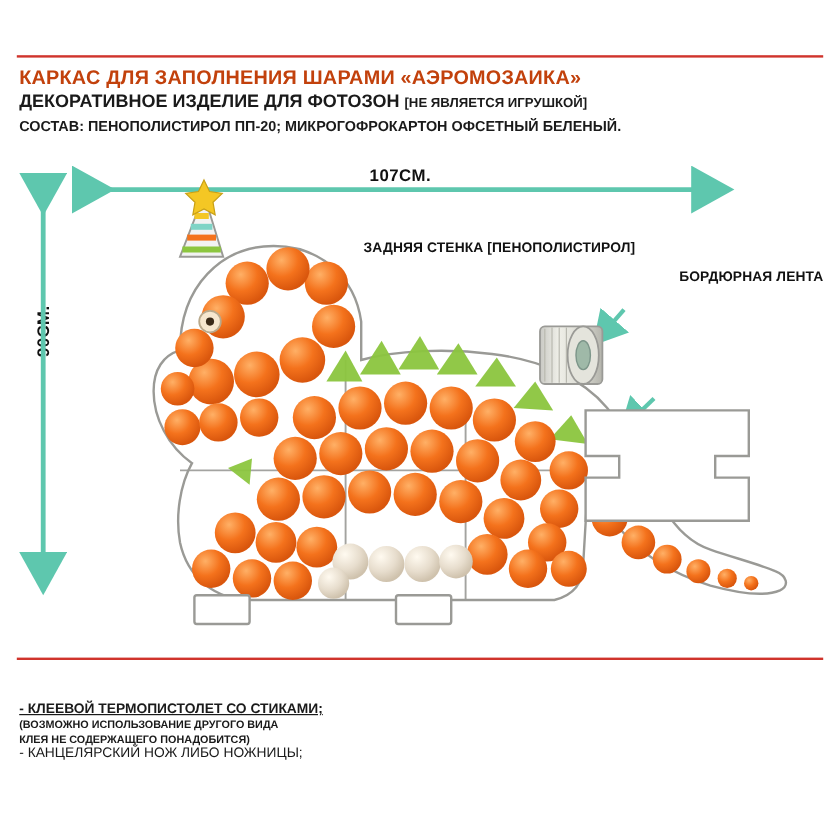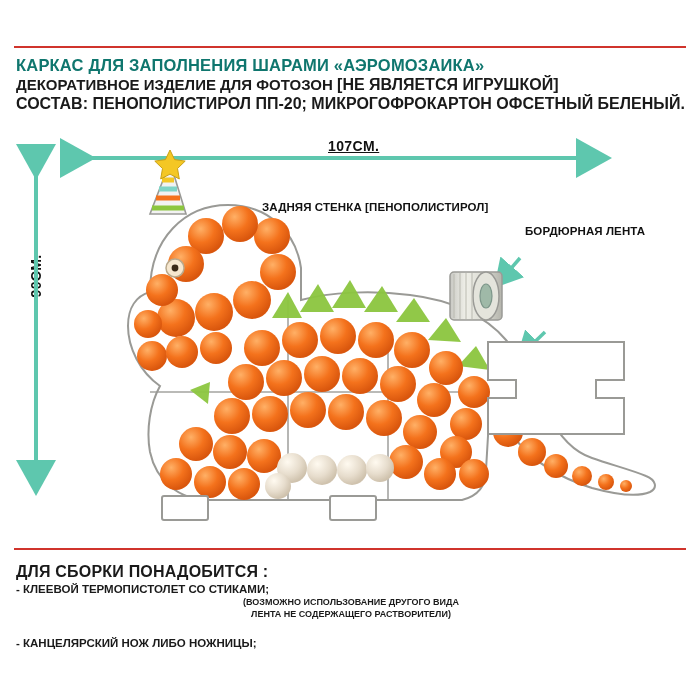--- a/index.html
+++ b/index.html
@@ -36,71 +36,72 @@
   .header {
     position: absolute;
     left: 16px;
     top: 56px;
     width: 670px;
   }
   .h-title {
     font-weight: bold;
     font-size: 16.5px;
     letter-spacing: .2px;
-    color: #0f766e;
+    color: #c2410c;
     line-height: 19px;
     white-space: nowrap;
   }
   .h-sub {
     font-weight: bold;
     font-size: 15px;
     color: #1a1a1a;
     line-height: 18px;
     margin-top: 1px;
     white-space: nowrap;
   }
   .h-sub .light {
     font-weight: bold;
-    font-size: 16px;
+    font-size: 11px;
   }
   .h-third {
     font-weight: bold;
-    font-size: 16px;
+    font-size: 12px;
     color: #1a1a1a;
     line-height: 16px;
     margin-top: 2px;
     white-space: nowrap;
   }
 
   
   .dim-label {
     position: absolute;
     font-weight: bold;
     font-size: 14px;
     color: #111;
     letter-spacing: .4px;
   }
-  #dim-width-label { left: 328px; top: 138px; text-decoration: underline; }
+  #dim-width-label { left: 308px; top: 138px; }
   #dim-height-label {
     left: -4px;
     top: 268px;
     transform: rotate(-90deg);
     transform-origin: center center;
     width: 80px;
     text-align: center;
   }
 
   
   .callout {
     position: absolute;
     font-weight: bold;
     font-size: 11.5px;
     color: #111;
     line-height: 14px;
     letter-spacing: .1px;
+    margin-left: 41px;
   }
   #cb-back { left: 262px; top: 200px; white-space: nowrap; }
   #cb-border { left: 525px; top: 224px; width: 185px; }
   #cb-stand { left: 523px; top: 298px; width: 170px; }
 
   
   .footer {
     position: absolute;
     left: 16px;
     top: 563px;
@@ -109,36 +110,35 @@
   .f-title {
     font-weight: bold;
     font-size: 16px;
     color: #1a1a1a;
     letter-spacing: .2px;
   }
   .f-item {
     font-weight: bold;
     font-size: 11.5px;
     color: #1a1a1a;
-    margin-top: 1px;
+    margin-top: 21px;
     line-height: 14px;
+    text-decoration: underline;
   }
   .f-note {
     font-weight: bold;
     font-size: 9px;
     color: #1a1a1a;
     line-height: 11px;
     margin-top: 1px;
-    text-align: center;
   }
   .f-item2 {
-    font-weight: bold;
+    font-weight: normal;
     font-size: 11.5px;
     color: #1a1a1a;
-    margin-top: 17px;
   }
 
   svg.layer {
     position: absolute;
     left: 0;
     top: 0;
     width: 700px;
     height: 700px;
     pointer-events: none;
   }
@@ -356,20 +356,19 @@
       </g>
     </g>
 
     <g>
       <path d="M488,342 L624,342 L624,380 L596,380 L596,398 L624,398 L624,434 L488,434
                L488,398 L516,398 L516,380 L488,380 Z" fill="#ffffff" stroke="#9a9a96" stroke-width="2"></path>
     </g>
   </svg>
 
   <div class="footer">
-    <div class="f-title">ДЛЯ СБОРКИ ПОНАДОБИТСЯ :</div>
     <div class="f-item">- КЛЕЕВОЙ ТЕРМОПИСТОЛЕТ СО СТИКАМИ;</div>
     <div class="f-note">(ВОЗМОЖНО ИСПОЛЬЗОВАНИЕ ДРУГОГО ВИДА</div>
-    <div class="f-note">ЛЕНТА НЕ СОДЕРЖАЩЕГО РАСТВОРИТЕЛИ)</div>
+    <div class="f-note">КЛЕЯ НЕ СОДЕРЖАЩЕГО ПОНАДОБИТСЯ)</div>
     <div class="f-item2">- КАНЦЕЛЯРСКИЙ НОЖ ЛИБО НОЖНИЦЫ;</div>
   </div>
 
 </div>
 
 </body></html>

